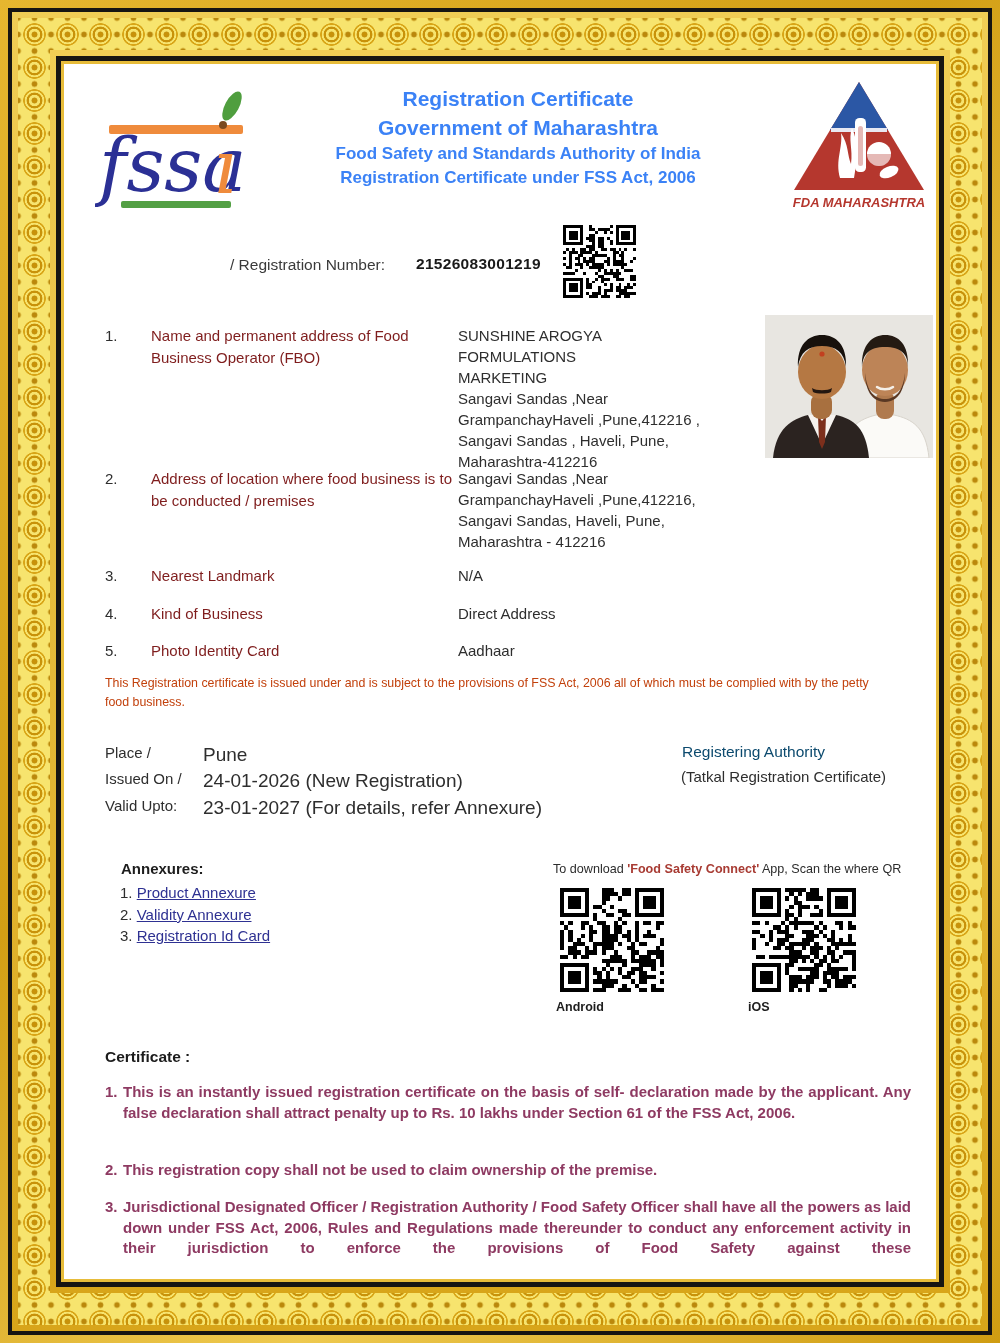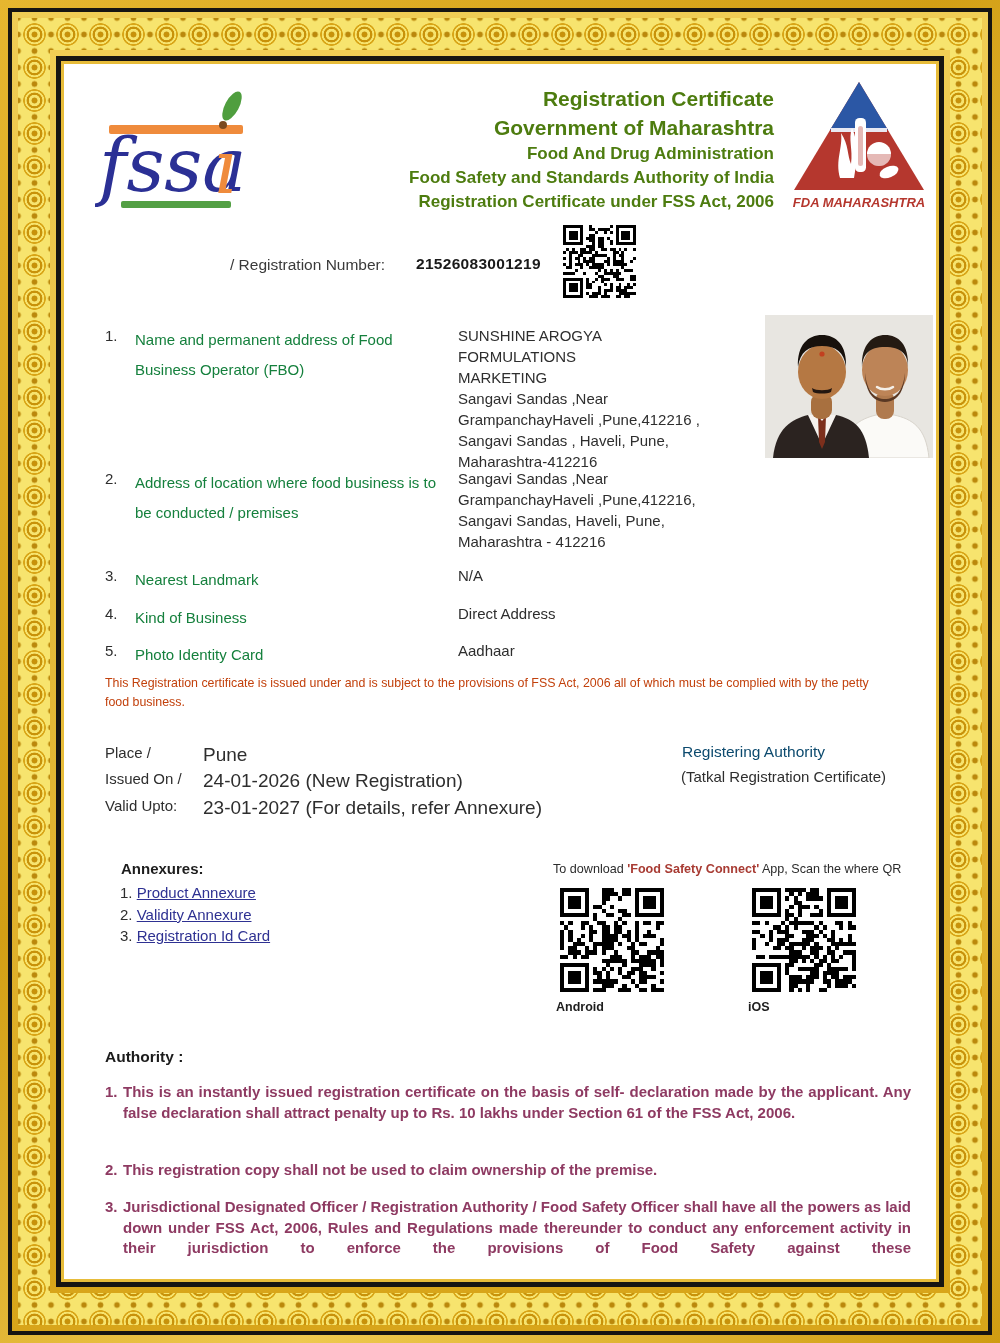--- a/index.html
+++ b/index.html
@@ -19,38 +19,38 @@
         radial-gradient(circle, #bb880c 2.6px, rgba(0,0,0,0) 3.2px);
       background-size:33px 33px,33px 33px,33px 33px,16.5px 16.5px;
       background-position:0 0,0 0,0 0,8.25px 8.25px;}
   .f5{height:100%;padding:6px;background:linear-gradient(180deg,#f0cd55,#d8a51a);}
   .f6{height:100%;padding:5px;background:#161412;}
   .f7{height:100%;padding:3px;background:#e7bc3a;}
   .content{position:relative;height:100%;background:#ffffff;color:#2e2e2e;overflow:hidden;}
 
   
   .fssai-logo{position:absolute;left:31px;top:21px;width:165px;height:132px;}
-  .title-block{position:absolute;left:164px;top:20px;width:546px;text-align:right;color:#4d7c0f;}
+  .title-block{position:absolute;left:181px;top:20px;width:546px;text-align:center;color:#3b82f6;}
   .title-lg{font-size:21px;font-weight:bold;line-height:29px;}
   .title-sm{font-size:17px;font-weight:bold;line-height:24px;}
   .fda-logo{position:absolute;left:726px;top:14px;width:138px;height:134px;}
 
   
   .regnum-label{position:absolute;left:166px;top:192px;font-size:15.5px;color:#3a3a3a;}
   .regnum-value{position:absolute;left:352px;top:191px;font-size:15.5px;font-weight:bold;color:#1a1a1a;letter-spacing:.3px;}
   .qr{position:absolute;background:#fff;}
   .qr-reg{left:496px;top:158px;width:79px;height:79px;}
 
   
   .photo{position:absolute;left:701px;top:251px;width:168px;height:143px;overflow:hidden;}
 
   
   .frow{position:absolute;left:0;width:700px;}
   .frow .num{position:absolute;left:41px;top:2px;font-size:15px;color:#2e2e2e;}
-  .frow .lbl{position:absolute;left:71px;width:305px;font-size:15px;line-height:30px;color:#15803d;}
+  .frow .lbl{position:absolute;left:87px;width:305px;font-size:15px;line-height:22px;color:#7f1d1d;}
   .frow .val{position:absolute;left:394px;width:260px;font-size:15px;line-height:21px;color:#2e2e2e;white-space:pre-line;}
   .r1{top:261px;} .r2{top:404px;} .r3{top:501px;} .r4{top:539px;} .r5{top:576px;}
 
   .note{position:absolute;left:41px;top:610px;width:778px;font-size:12.4px;line-height:19px;color:#c2410c;}
 
   
   .iss-label{position:absolute;left:41px;font-size:15px;color:#2e2e2e;}
   .iss-value{position:absolute;left:139px;font-size:19px;color:#2e2e2e;}
   .iy1{top:680px;} .iy2{top:706px;} .iy3{top:733px;}
   .auth-title{position:absolute;left:618px;top:679px;font-size:15.5px;font-weight:normal;color:#0c4a6e;}
@@ -100,21 +100,20 @@
       <text x="4" y="106" font-family="DejaVu Serif, serif" font-style="italic" font-size="74" fill="#2b3095">fssa</text>
       <text x="118" y="108" font-family="DejaVu Serif, serif" font-style="italic" font-size="74" fill="#ef8b3c">ı</text>
       <ellipse cx="137" cy="21" rx="7" ry="16" fill="#4f9e3e" transform="rotate(28 137 21)"></ellipse>
       <circle cx="128" cy="40" r="4" fill="#7a4a1f"></circle>
     </svg>
   </div>
 
   <div class="title-block">
     <div class="title-lg">Registration Certificate</div>
     <div class="title-lg">Government of Maharashtra</div>
-    <div class="title-sm">Food And Drug Administration</div>
     <div class="title-sm">Food Safety and Standards Authority of India</div>
     <div class="title-sm">Registration Certificate under FSS Act, 2006</div>
   </div>
 
   <div class="fda-logo">
     <svg viewBox="0 0 138 134" width="138" height="134">
       <polygon points="69,4 134,112 4,112" fill="#b5372e"></polygon>
       <polygon points="69,4 98,52 40,52" fill="#2b57a5"></polygon>
       <rect x="41" y="50" width="56" height="4" fill="#e8e8f2"></rect>
       <rect x="65" y="40" width="11" height="54" rx="4.5" fill="#ffffff"></rect>
@@ -872,21 +871,21 @@
                         <rect x="18" y="0" width="7" height="7"></rect>
                         <rect x="19" y="1" width="5" height="5" fill="#fff"></rect>
                         <rect x="20" y="2" width="3" height="3"></rect>
                         <rect x="0" y="18" width="7" height="7"></rect>
                         <rect x="1" y="19" width="5" height="5" fill="#fff"></rect>
                         <rect x="2" y="20" width="3" height="3"></rect>
                       </svg></div>
   <div class="qr-cap cap-android">Android</div>
   <div class="qr-cap cap-ios">iOS</div>
 
-  <div class="disc-head">Authority :</div>
+  <div class="disc-head">Certificate :</div>
   <div class="disc-item d1">
     <span class="dnum">1.</span>
     <span class="dtxt">This is an instantly issued registration certificate on the basis of self- declaration made by the applicant. Any false declaration shall attract penalty up to Rs. 10 lakhs under Section 61 of the FSS Act, 2006.</span>
   </div>
   <div class="disc-item d2">
     <span class="dnum">2.</span>
     <span class="dtxt">This registration copy shall not be used to claim ownership of the premise.</span>
   </div>
   <div class="disc-item d3">
     <span class="dnum">3.</span>

